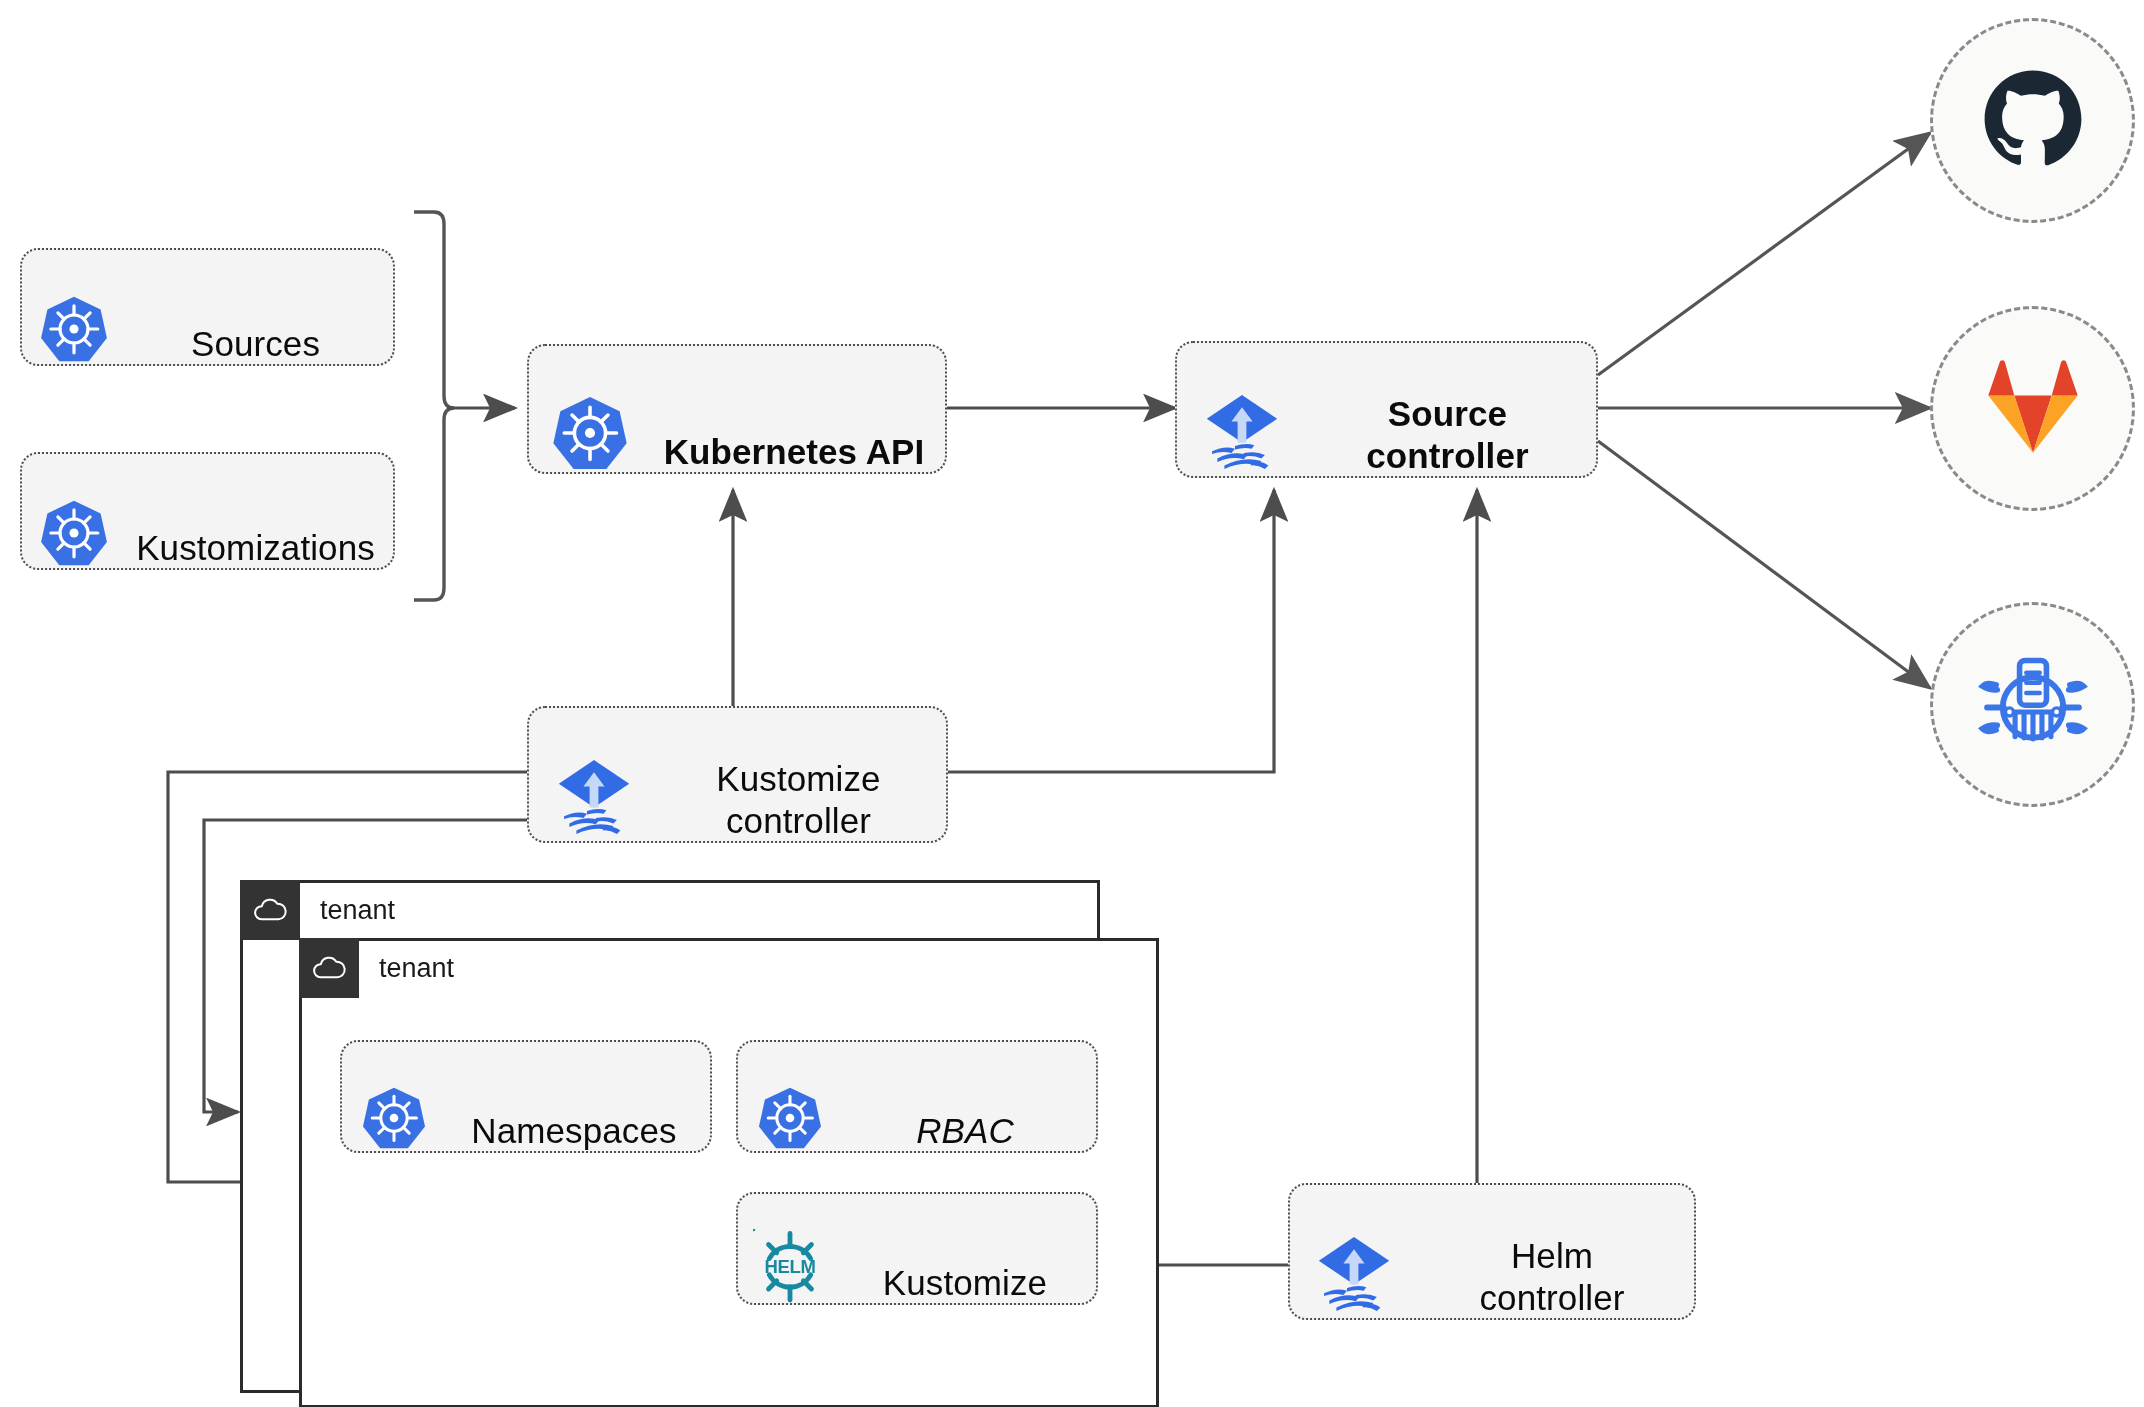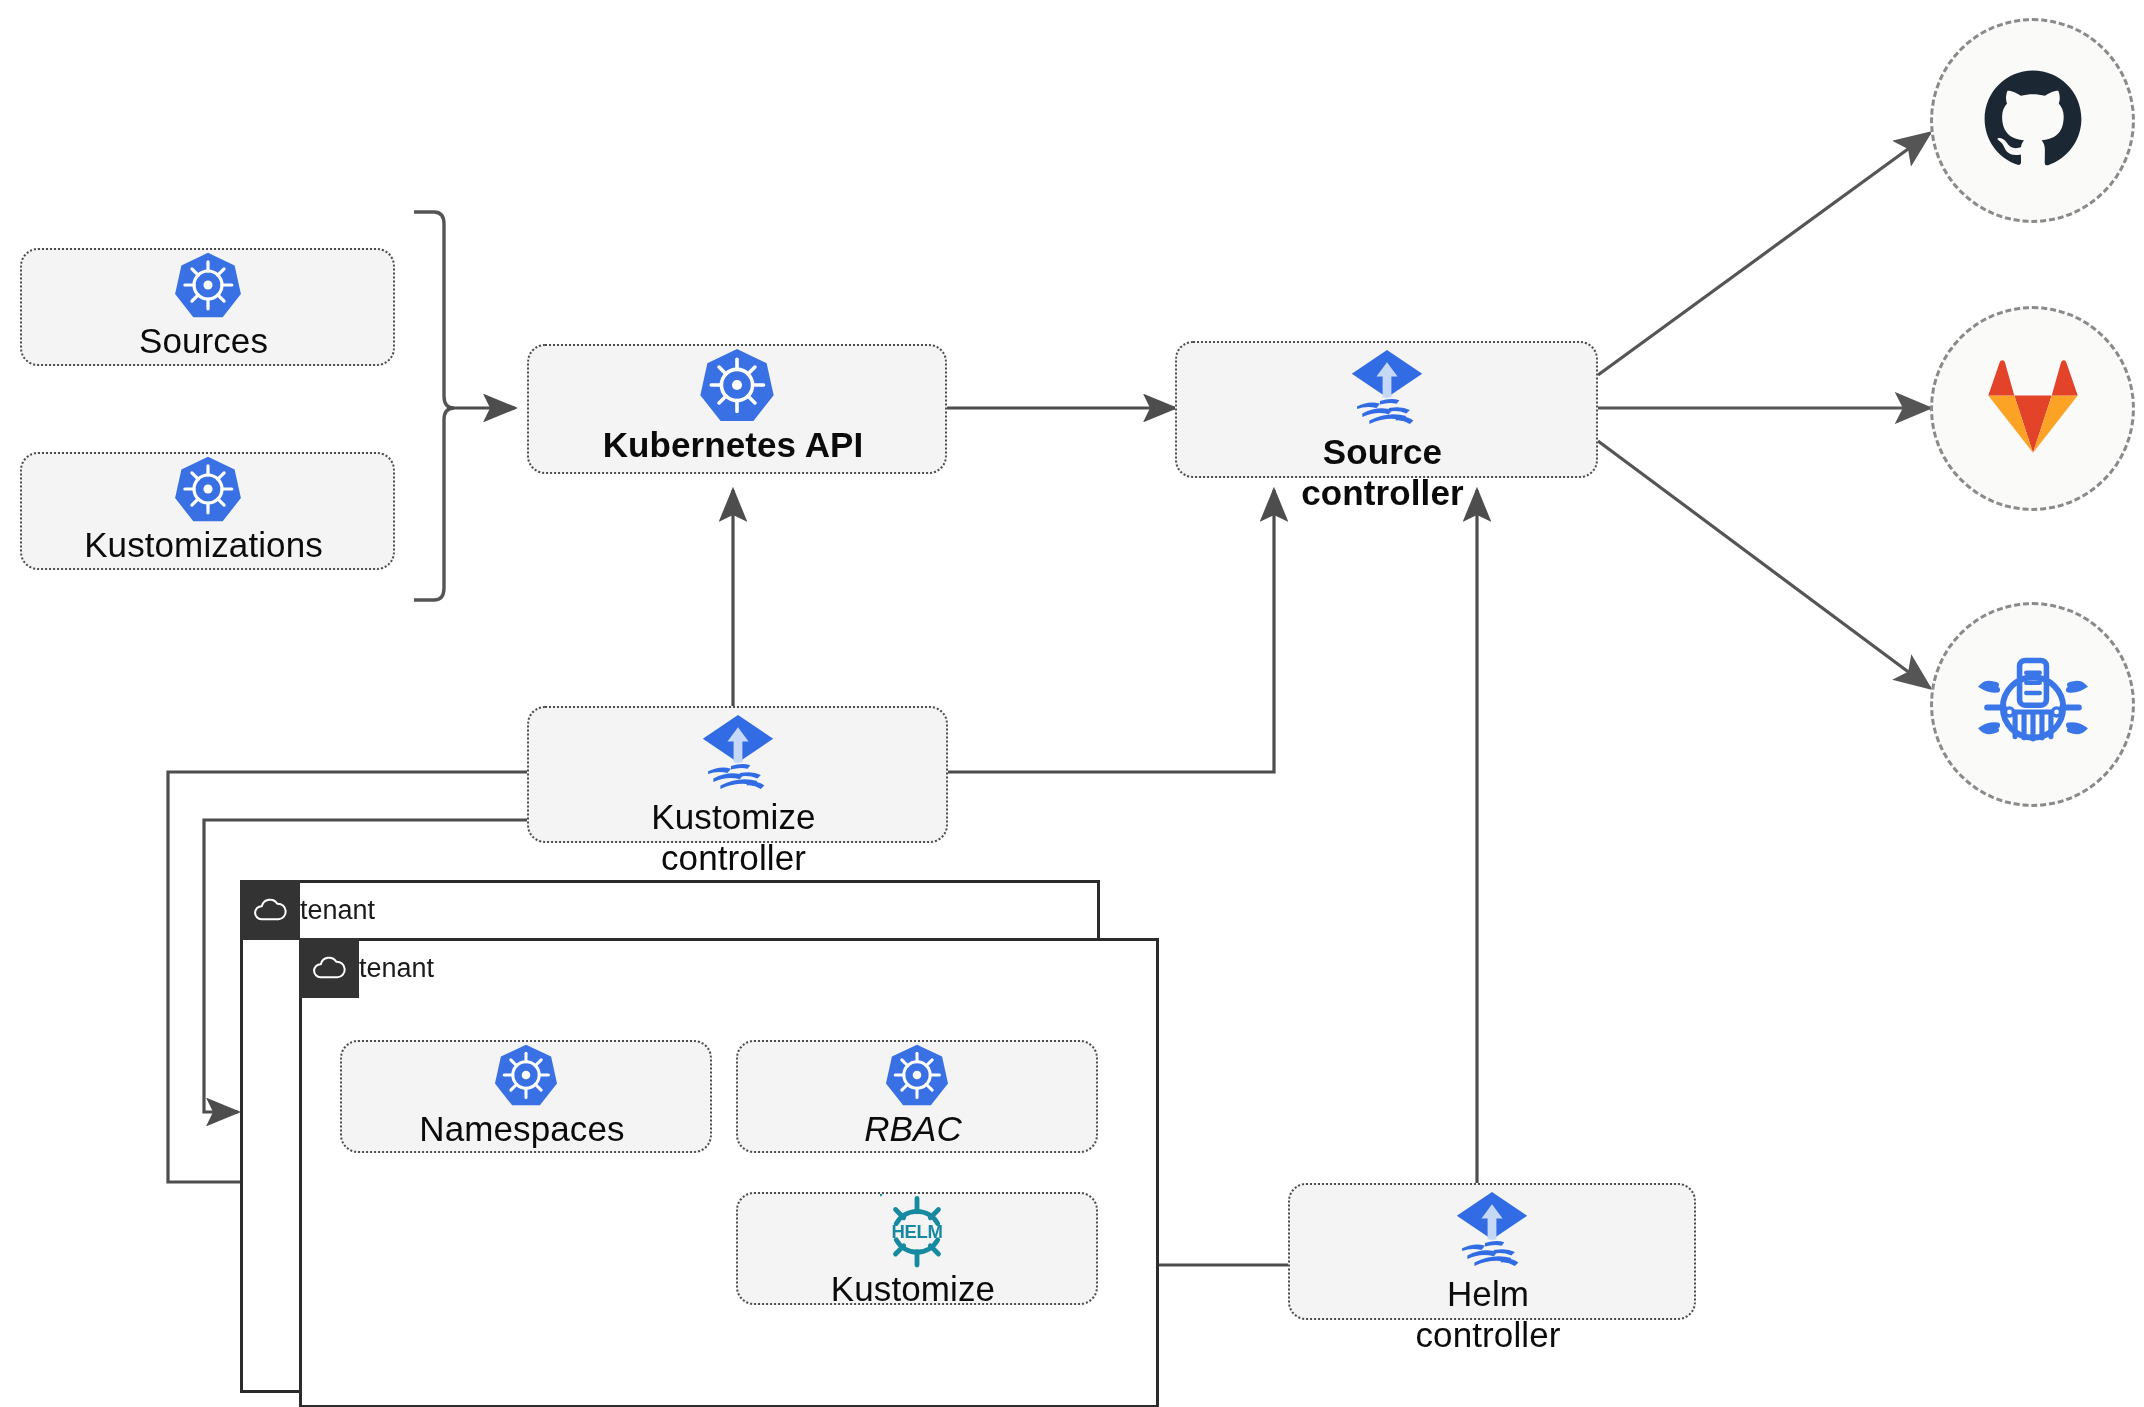--- a/index.html
+++ b/index.html
@@ -28,22 +28,22 @@
   }
 
   
   .card {
     position: absolute;
     box-sizing: border-box;
     background: #f4f4f4;
     border: 2px dotted #4d4d4d;
     border-radius: 18px;
     display: flex;
-    flex-direction: column;
-    align-items: center;
+    flex-direction: row;
+    align-items: flex-end;
     z-index: 3;
   }
   .card .ico {
     flex: 0 0 auto;
     display: flex;
     align-items: center;
     justify-content: center;
   }
   .card .lbl {
     flex: 1 1 auto;
@@ -89,20 +89,21 @@
   }
   .tenant-tab .tabicon {
     width: 60px;
     height: 60px;
     background: #333333;
     display: flex;
     align-items: center;
     justify-content: center;
   }
   .tenant-tab .tabtext {
+    padding-left: 20px;
     font-size: 27px;
     color: #1a1a1a;
     white-space: nowrap;
   }
 </style>
 </head>
 <body>
 
 <div id="stage">
 

